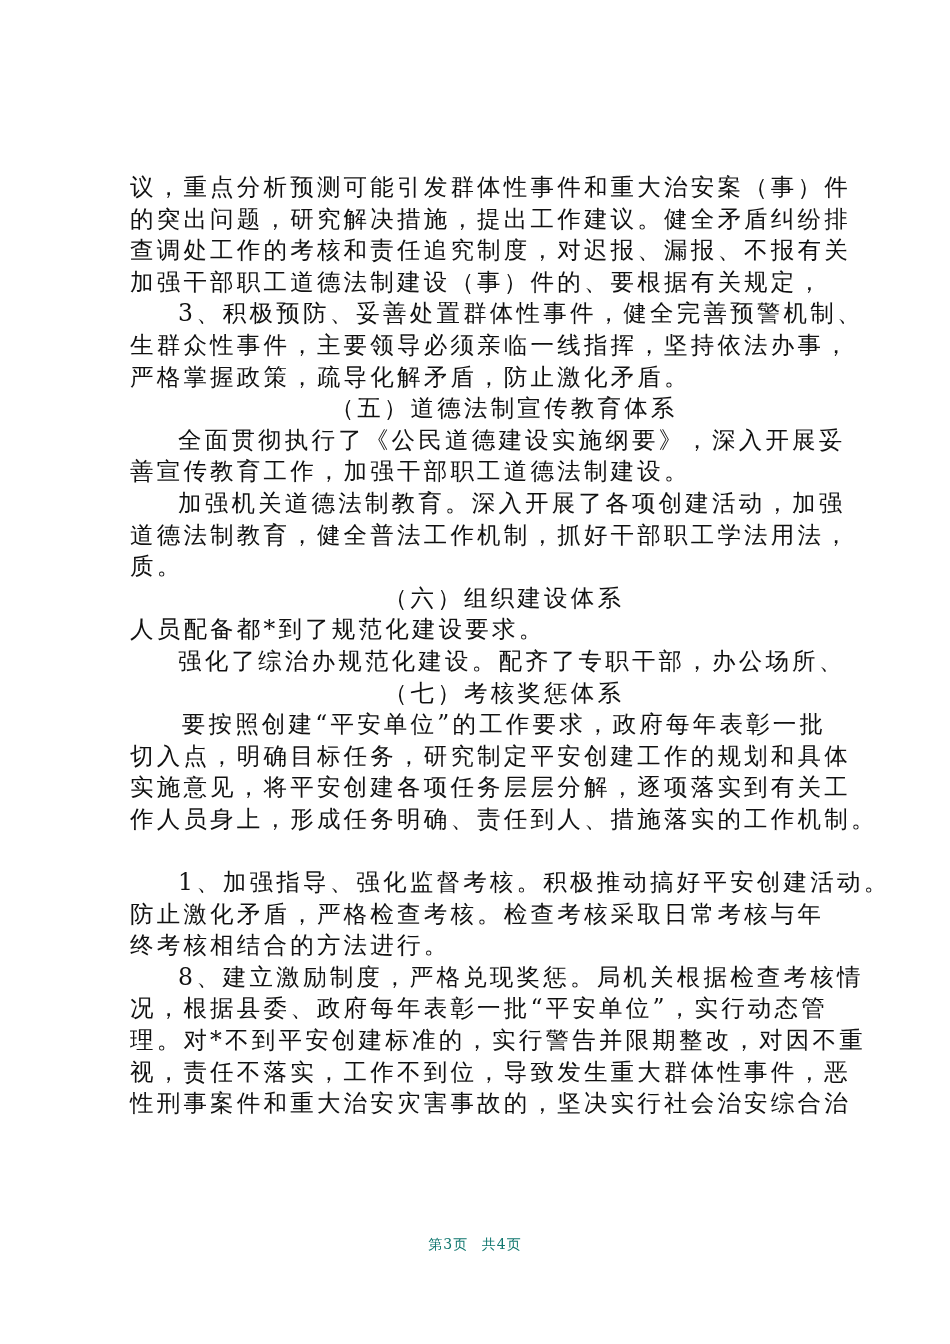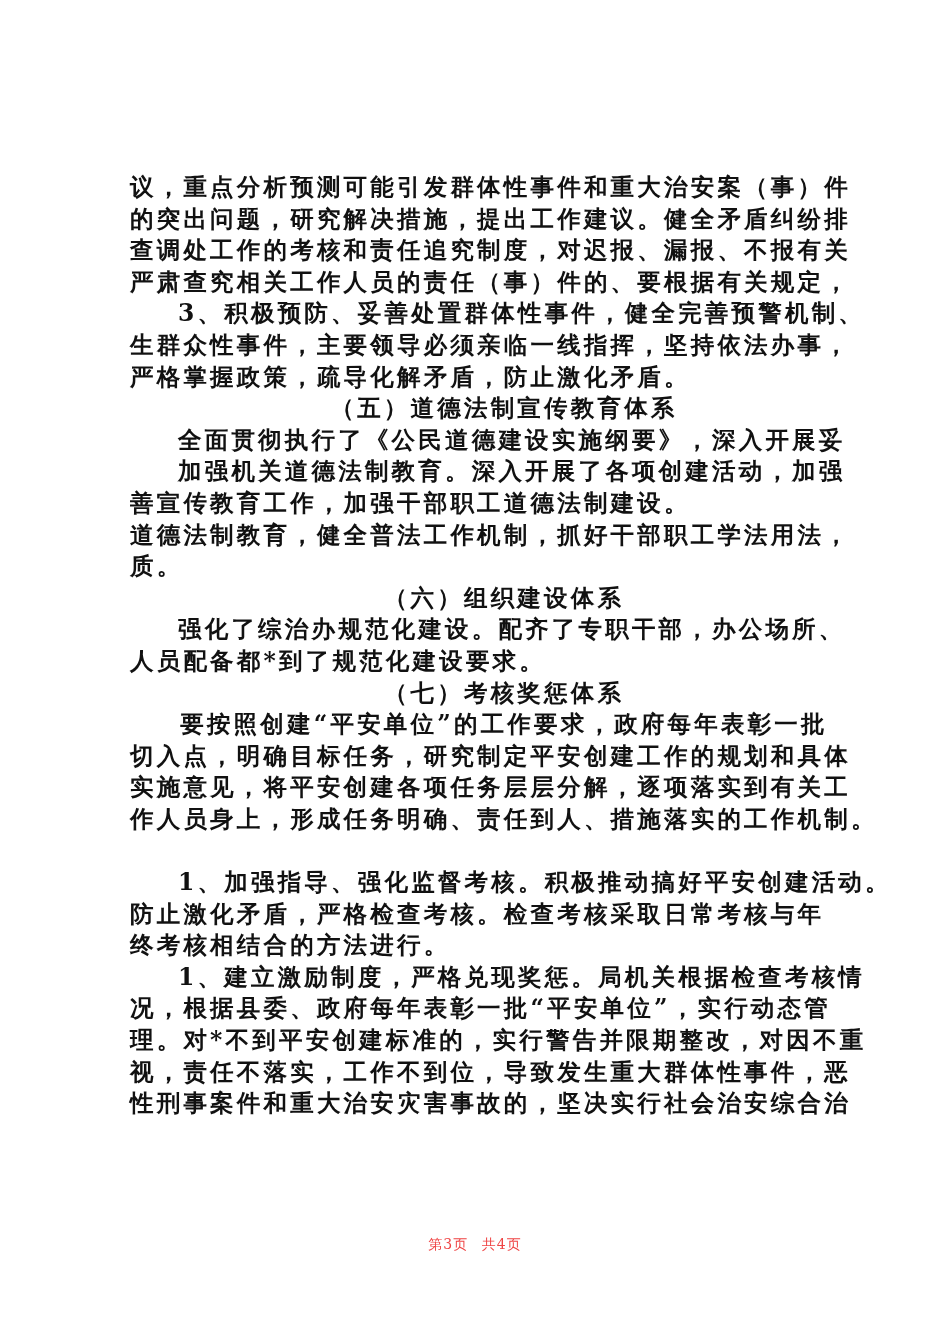--- a/index.html
+++ b/index.html
@@ -21,21 +21,20 @@
       top: 0;
       width: 950px;
       height: 1344px;
       background: #ffffff;
     }
     .body-text {
       position: absolute;
       left: 130px;
       top: 172px;
       width: 700px;
-      font-weight: bold;
     }
     .line {
       height: 31.6px;
       line-height: 31.6px;
       font-size: 23.5px;
       white-space: nowrap;
       letter-spacing: 3.2px;
     }
     .line.indent {
       padding-left: 48px;
@@ -44,58 +43,58 @@
     .line.blank {
       height: 31.6px;
     }
     .footer {
       position: absolute;
       left: 0;
       width: 950px;
       top: 1236px;
       text-align: center;
       font-size: 14px;
-      color: #ef4444;
+      color: #0f766e;
       letter-spacing: 1px;
     }
     .footer span + span {
       margin-left: 8px;
     }
   </style>
 </head>
 <body>
 
 <div class="page">
   <div class="body-text">
     <div class="line">议，重点分析预测可能引发群体性事件和重大治安案（事）件</div>
     <div class="line">的突出问题，研究解决措施，提出工作建议。健全矛盾纠纷排</div>
     <div class="line">查调处工作的考核和责任追究制度，对迟报、漏报、不报有关</div>
-    <div class="line">严肃查究相关工作人员的责任（事）件的、要根据有关规定，</div>
+    <div class="line">加强干部职工道德法制建设（事）件的、要根据有关规定，</div>
     <div class="line indent">3、积极预防、妥善处置群体性事件，健全完善预警机制、</div>
     <div class="line">生群众性事件，主要领导必须亲临一线指挥，坚持依法办事，</div>
     <div class="line">严格掌握政策，疏导化解矛盾，防止激化矛盾。</div>
     <div class="line indent">（五）道德法制宣传教育体系</div>
     <div class="line indent">全面贯彻执行了《公民道德建设实施纲要》，深入开展妥</div>
+    <div class="line">善宣传教育工作，加强干部职工道德法制建设。</div>
     <div class="line indent">加强机关道德法制教育。深入开展了各项创建活动，加强</div>
-    <div class="line">善宣传教育工作，加强干部职工道德法制建设。</div>
     <div class="line">道德法制教育，健全普法工作机制，抓好干部职工学法用法，</div>
     <div class="line">质。</div>
     <div class="line indent">（六）组织建设体系</div>
+    <div class="line">人员配备都*到了规范化建设要求。</div>
     <div class="line indent">强化了综治办规范化建设。配齐了专职干部，办公场所、</div>
-    <div class="line">人员配备都*到了规范化建设要求。</div>
     <div class="line indent">（七）考核奖惩体系</div>
     <div class="line indent">要按照创建“平安单位”的工作要求，政府每年表彰一批</div>
     <div class="line">切入点，明确目标任务，研究制定平安创建工作的规划和具体</div>
     <div class="line">实施意见，将平安创建各项任务层层分解，逐项落实到有关工</div>
     <div class="line">作人员身上，形成任务明确、责任到人、措施落实的工作机制。</div>
     <div class="line blank"></div>
     <div class="line indent">1、加强指导、强化监督考核。积极推动搞好平安创建活动。</div>
     <div class="line">防止激化矛盾，严格检查考核。检查考核采取日常考核与年</div>
     <div class="line">终考核相结合的方法进行。</div>
-    <div class="line indent">1、建立激励制度，严格兑现奖惩。局机关根据检查考核情</div>
+    <div class="line indent">8、建立激励制度，严格兑现奖惩。局机关根据检查考核情</div>
     <div class="line">况，根据县委、政府每年表彰一批“平安单位”，实行动态管</div>
     <div class="line">理。对*不到平安创建标准的，实行警告并限期整改，对因不重</div>
     <div class="line">视，责任不落实，工作不到位，导致发生重大群体性事件，恶</div>
     <div class="line">性刑事案件和重大治安灾害事故的，坚决实行社会治安综合治</div>
   </div>
 
   <div class="footer">
     <span>第3页</span>
     <span>共4页</span>
   </div>

